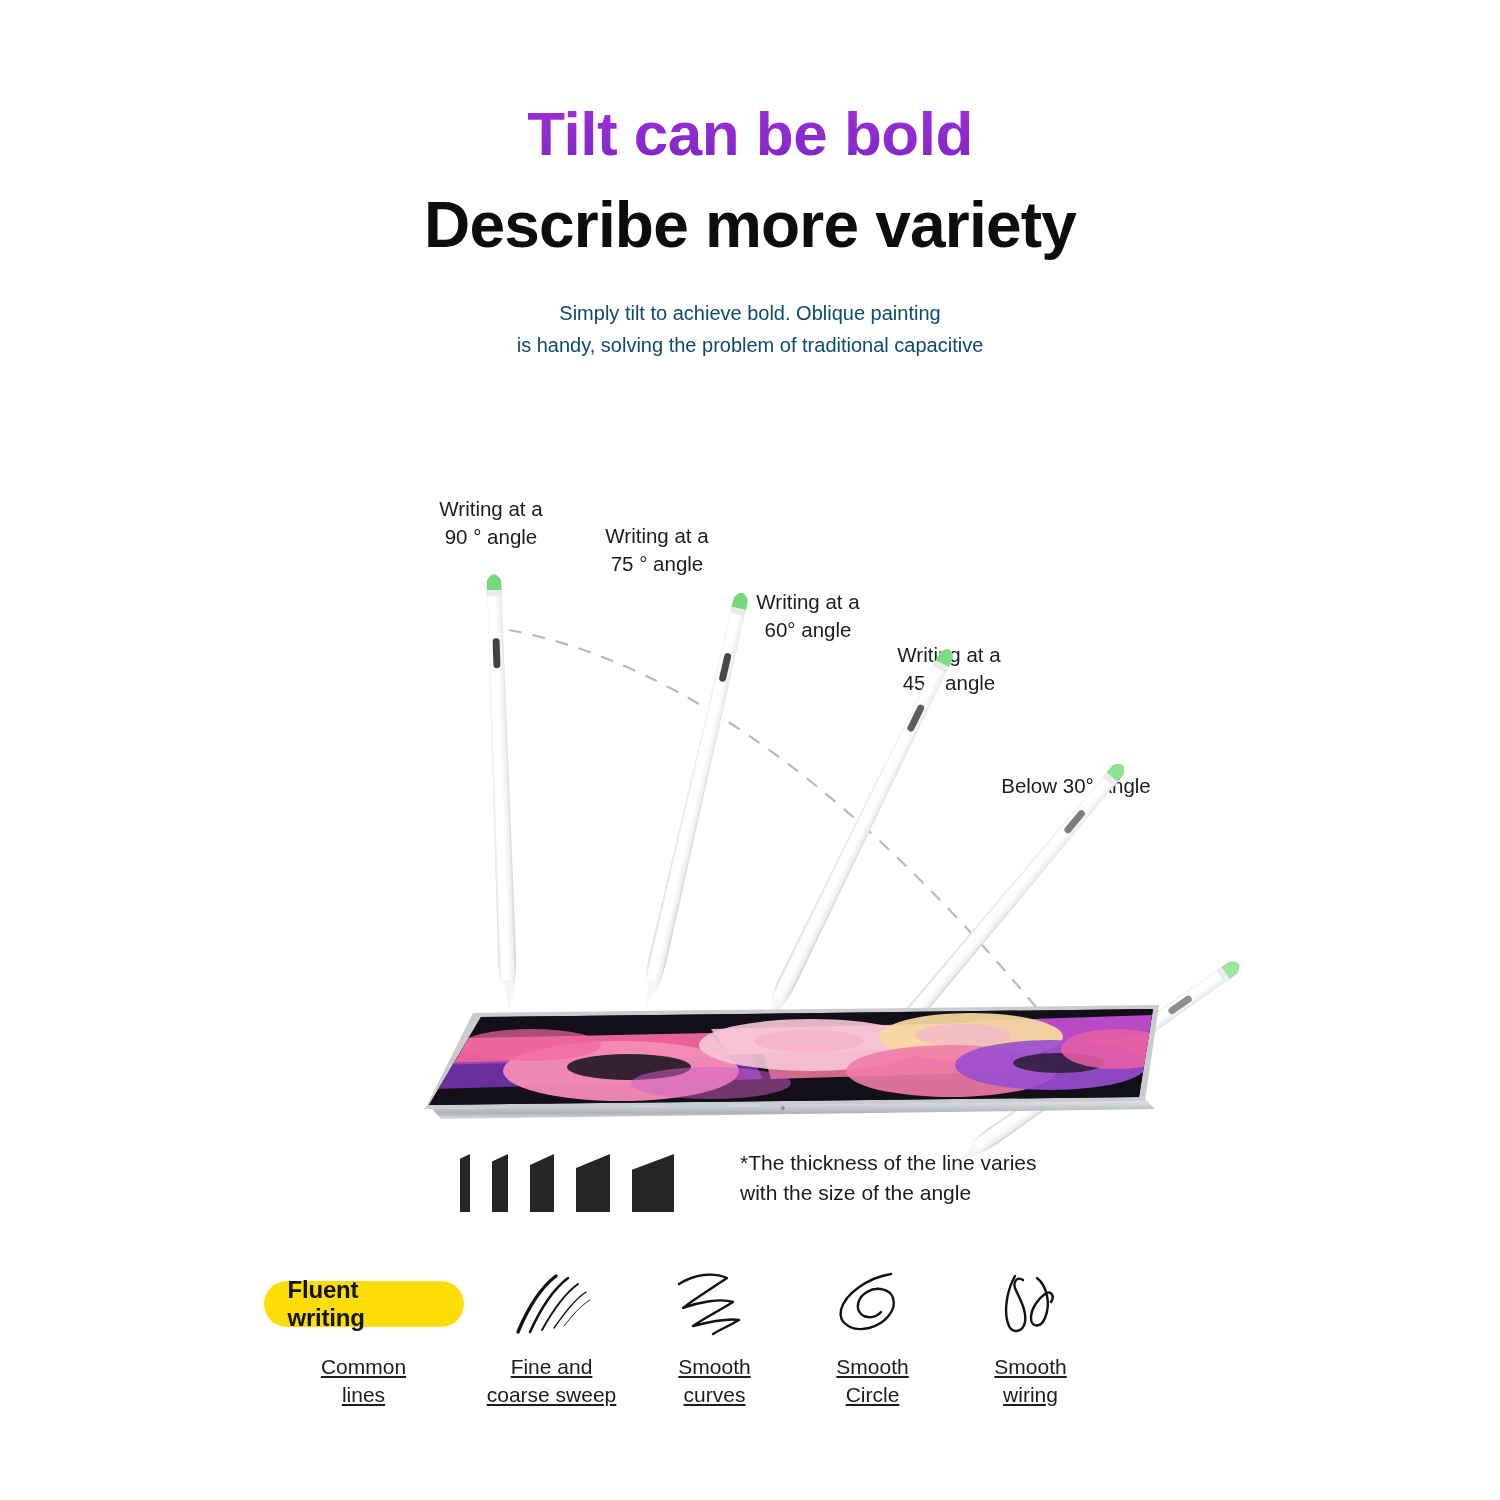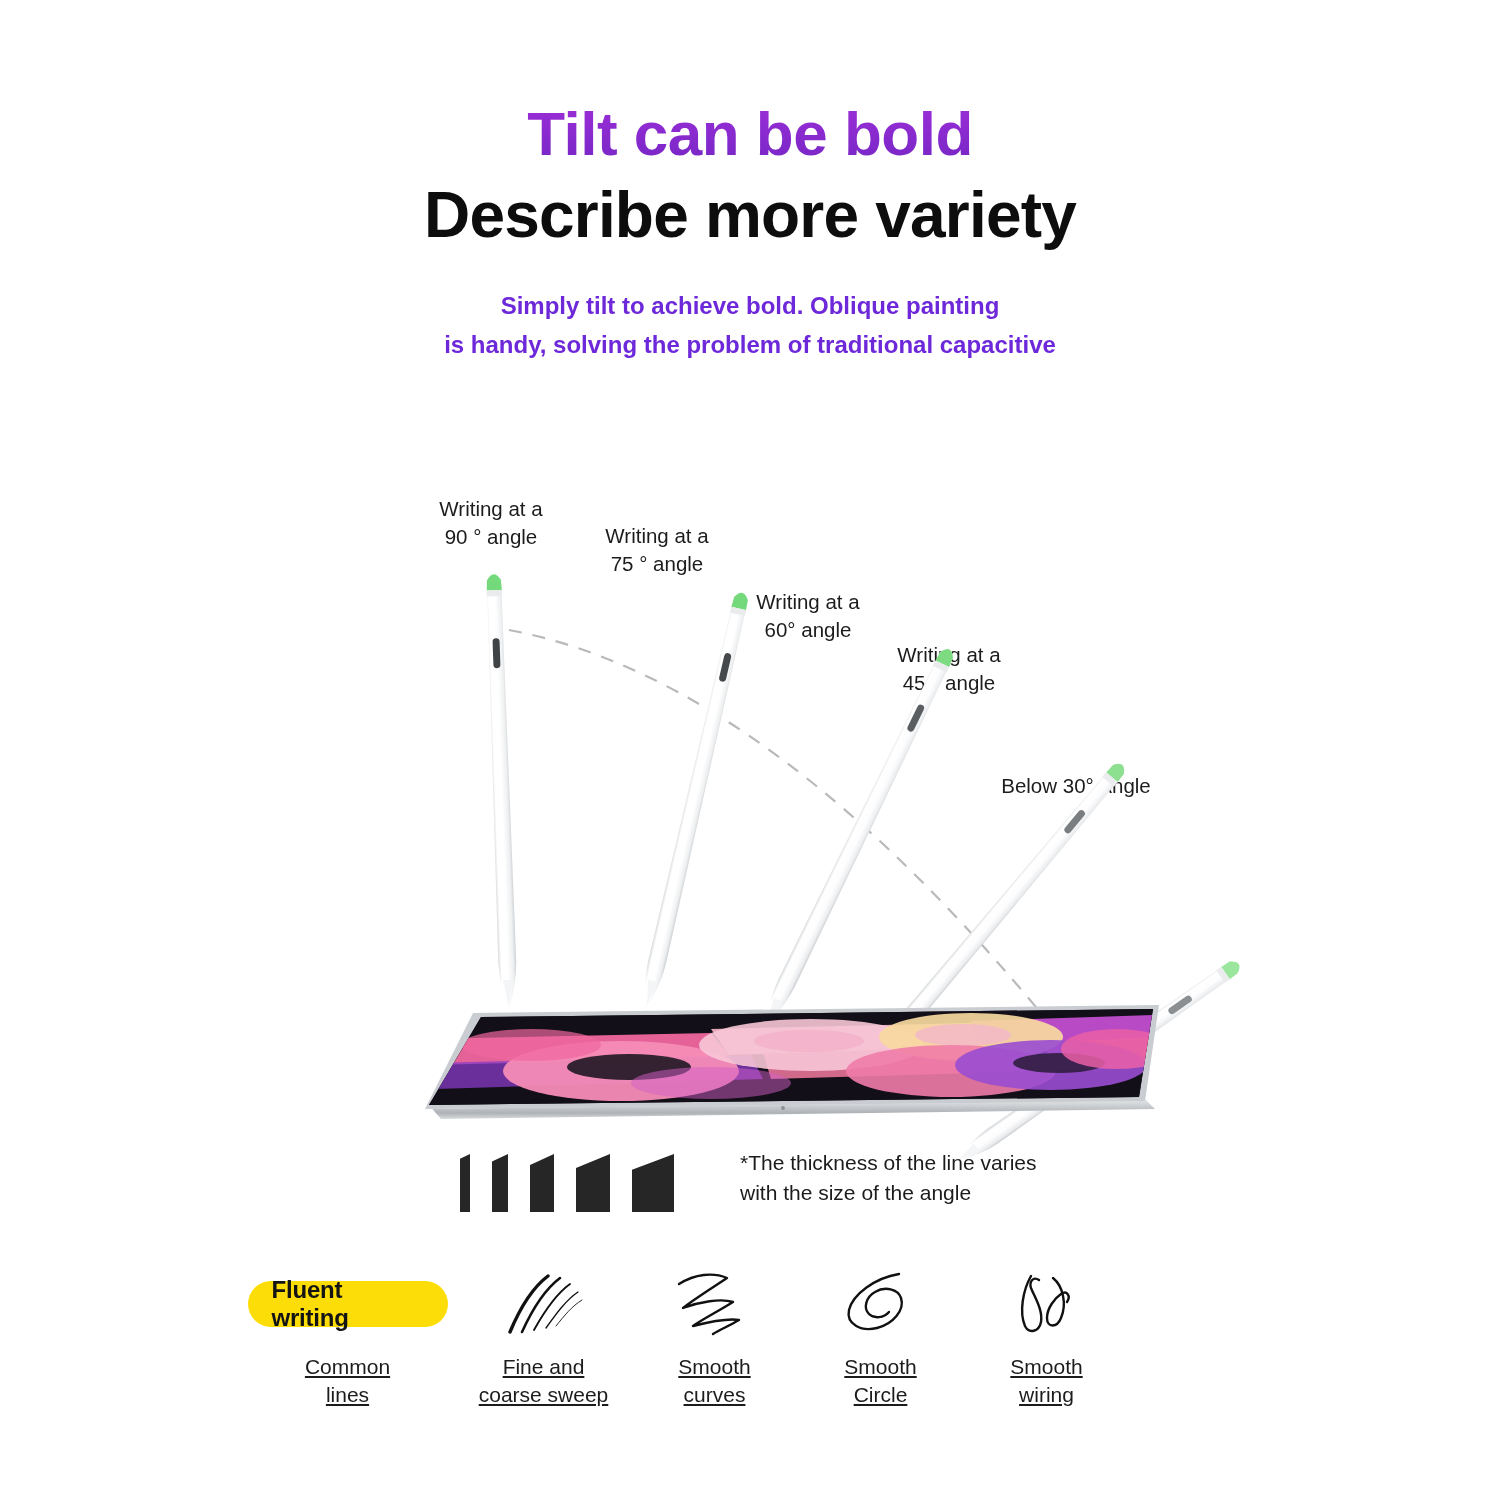--- a/index.html
+++ b/index.html
@@ -6,37 +6,37 @@
   body{
     width:1500px;height:1500px;background:#ffffff;overflow:hidden;
     font-family:"Liberation Sans", sans-serif;
     -webkit-font-smoothing:antialiased;
   }
   .page{position:relative;width:1500px;height:1500px;background:#fff;}
 
   
   .header{position:absolute;left:0;top:0;width:1500px;text-align:center;}
   .title-accent{
-    margin:0;padding:2px;
+    margin:0;padding:12px;
     font-size:62px;font-weight:bold;letter-spacing:-0.5px;
     line-height:1.0;
     padding-top:103px;
     background:linear-gradient(180deg,#c93fe2 0%,#b232dd 42%,#8b2bd0 78%,#7526c4 100%);
     -webkit-background-clip:text;background-clip:text;
     -webkit-text-fill-color:transparent;color:transparent;
     font-stretch:condensed;
   }
   .title-main{
     margin:12px;padding:0;margin-top:16px;
     font-size:64px;font-weight:bold;color:#0d0d0d;letter-spacing:-0.8px;
     line-height:1.0;
   }
   .subtitle{
     margin:0 auto;margin-top:40px;width:760px;
-    font-size:24px;line-height:1.62;color:#6d28d9;font-weight:700;
+    font-size:20px;line-height:1.62;color:#0c4a6e;font-weight:400;
   }
 
   
   .stage{position:absolute;left:16px;top:430px;width:1500px;height:720px;}
 
   .lbl{
     position:absolute;font-size:20.5px;color:#1c1c1c;line-height:1.35;
     text-align:center;white-space:pre-line;font-weight:400;
   }
 
@@ -52,21 +52,21 @@
   .marks{position:absolute;left:460px;top:0;display:flex;align-items:flex-end;gap:22px;height:62px;}
   .mark{background:#262626;}
   .thick-note{
     position:absolute;left:740px;top:-2px;width:320px;
     font-size:21px;line-height:1.45;color:#1c1c1c;text-align:left;
   }
 
   
   .feat-row{
     position:absolute;left:0;top:1265px;width:1369px;
-    display:flex;justify-content:center;align-items:flex-end;gap:16px;
+    display:flex;justify-content:center;align-items:flex-end;gap:8px;
   }
   .feat{width:133px;display:flex;flex-direction:column;align-items:center;}
   .feat .art{height:78px;display:flex;align-items:center;justify-content:center;}
   .feat .cap{
     margin-top:10px;font-size:21px;line-height:1.35;color:#1c1c1c;text-align:center;
     white-space:pre-line;
     text-decoration:underline;
   }
   .pill{
     display:inline-flex;align-items:center;justify-content:center;

